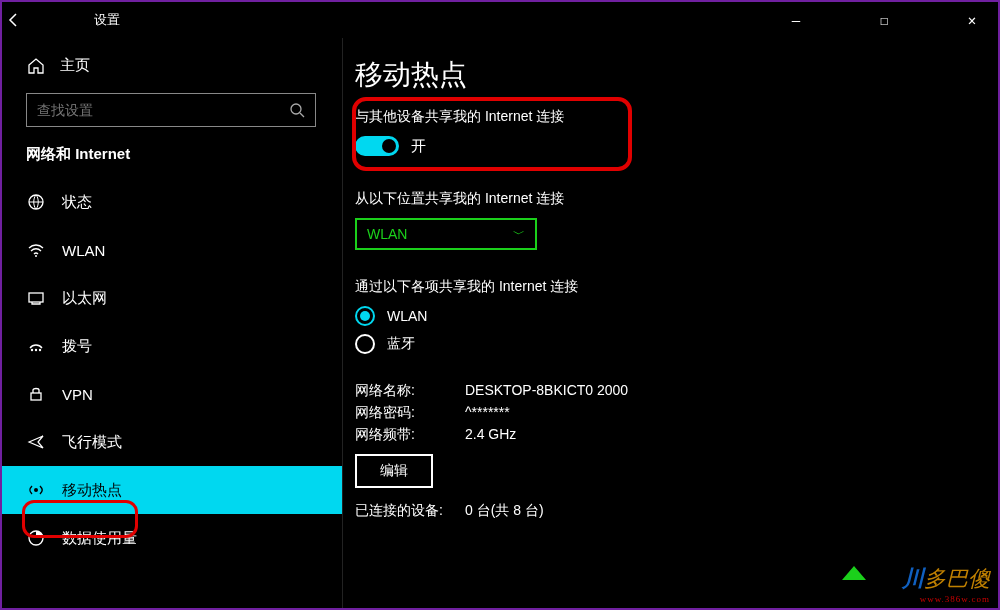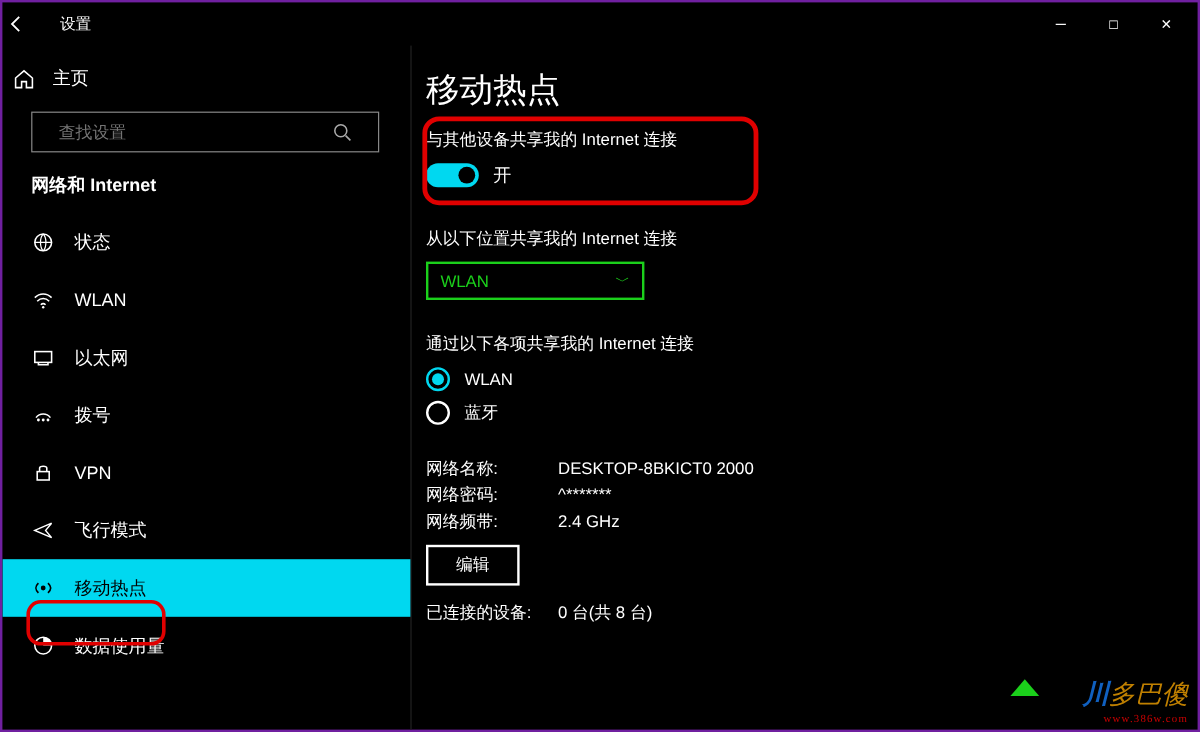--- a/index.html
+++ b/index.html
@@ -5,34 +5,34 @@
 * { box-sizing: border-box; margin: 0; padding: 0; }
 body {
   width: 1000px; height: 610px; overflow: hidden;
   background: #000; color: #fff;
   font-family: "Microsoft YaHei", "Segoe UI", sans-serif;
   font-size: 14px;
   border: 2px solid #7020a0;
   position: relative;
 }
 .titlebar {
-  height: 36px; display: flex; align-items: center; padding: 0 4px;
+  height: 36px; display: flex; align-items: center; padding: 0 4px; gap: 44px;
 }
 .titlebar .back { width: 40px; text-align: center; font-size: 18px; }
 .titlebar .title { padding-left: 4px; font-size: 13px; }
 .titlebar .spacer { flex: 1; }
 .winbtn { width: 44px; height: 30px; display: flex; align-items: center; justify-content: center; font-family: monospace; }
 .layout { display: flex; height: calc(610px - 36px); }
 .sidebar { width: 341px; padding: 8px 0 0 0; border-right: 1px solid #222; }
-.home-row { display: flex; align-items: center; gap: 14px; padding: 10px 8px; font-size: 15px; }
+.home-row { display: flex; align-items: center; gap: 14px; padding: 10px 24px; font-size: 15px; }
 .home-row .icon { width: 20px; display:flex; justify-content:center; }
 .search-wrap { padding: 8px 24px 12px 24px; }
 .search {
   width: 290px; height: 34px; border: 1px solid #888; background: #000;
-  display: flex; align-items: center; padding: 0 22px;
+  display: flex; align-items: center; padding: 0 10px;
 }
 .search input {
   flex: 1; background: transparent; border: none; outline: none;
   color: #fff; font-size: 14px;
 }
 .search .sicon { color: #aaa; }
 .section-label { padding: 6px 24px 14px 24px; font-size: 15px; font-weight: 600; }
 .nav-item {
   display: flex; align-items: center; gap: 16px;
   height: 48px; padding: 0 24px; font-size: 15px; text-align: center;

